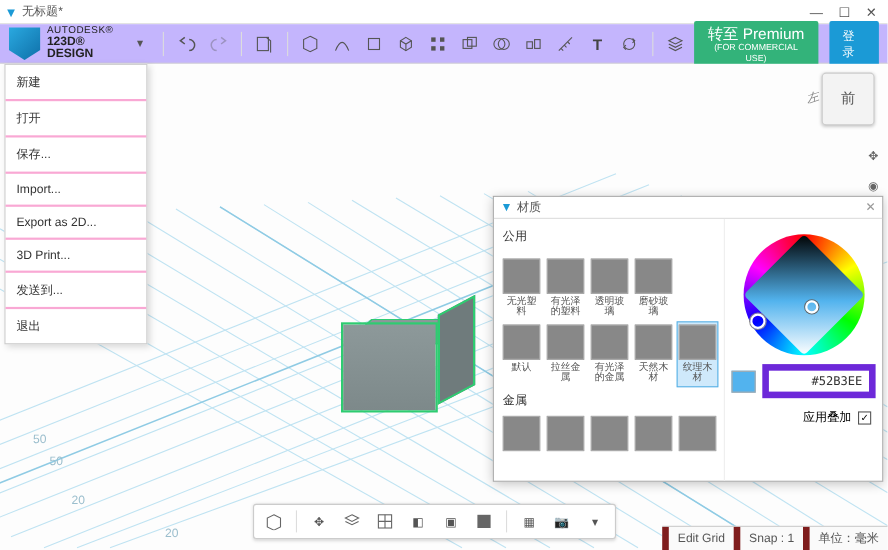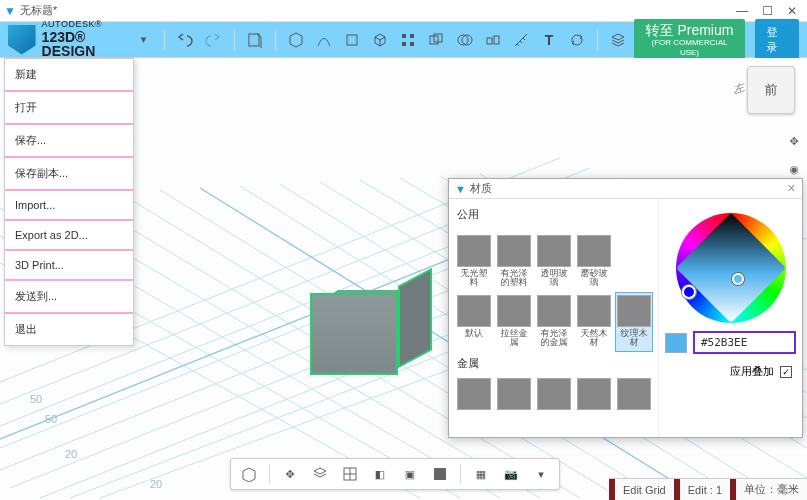--- a/index.html
+++ b/index.html
@@ -2,26 +2,26 @@
 <html><head>
 <meta charset="utf-8">
 <style>
 *{box-sizing:border-box;margin:0;padding:0;font-family:"Microsoft YaHei",Arial,sans-serif;font-size:11px;user-select:none}
 body{width:807px;height:500px;background:#fff;overflow:hidden;position:relative}
 .titlebar{height:22px;display:flex;align-items:center;padding:0 4px;background:#fff;border-bottom:1px solid #e0e0e0}
 .titlebar .logo{color:#1b9ad6;font-size:12px;margin-right:4px}
 .titlebar .title{color:#555}
 .winbtns{margin-left:auto;display:flex;gap:14px;padding-right:6px}
 .winbtns span{color:#555;font-size:12px}
-.toolbar{height:36px;display:flex;align-items:center;padding:0 8px;border-bottom:1px solid #d0d0d0;gap:4px;background:#7dd3fc}
+.toolbar{height:36px;display:flex;align-items:center;padding:0 8px;border-bottom:1px solid #d0d0d0;gap:4px;background:#c4b5fd}
 .brand{display:flex;align-items:center;gap:6px;padding-right:10px}
 .brand-ico{width:30px;height:30px;background:linear-gradient(135deg,#2aa9e0,#0e6fa8);clip-path:polygon(0 0,100% 0,100% 70%,50% 100%,0 70%)}
 .brand-txt{line-height:1.05}
 .brand-txt .a{font-size:9px;letter-spacing:.5px;color:#222}
-.brand-txt .b{font-size:14px;font-weight:bold;color:#222}
+.brand-txt .b{font-size:11px;font-weight:bold;color:#222}
 .tbtn{width:26px;height:26px;display:flex;align-items:center;justify-content:center;color:#444;border-radius:2px}
 .sep{width:1px;height:22px;background:#ddd;margin:0 4px}
 .premium{margin-left:auto;background:#33b37a;color:#fff;padding:3px 10px;text-align:center;line-height:1.2;border-radius:2px}
 .premium .p1{font-size:14px}
 .premium .p2{font-size:8px}
 .login{background:#1b9ad6;color:#fff;padding:6px 12px;margin-left:6px;border-radius:2px}
 .workspace{position:absolute;top:58px;left:0;right:0;bottom:0;background:#fdfdfd}
 
 .grid{position:absolute;inset:0}
 .grid svg{width:100%;height:100%}
@@ -70,21 +70,21 @@
 .t-m3{background:radial-gradient(circle at 38% 30%,#f2d9c8,#a36a49 55%,#3a1f10)}
 .t-m4{background:radial-gradient(circle at 38% 30%,#e6e6e6,#8a8a8a 55%,#222)}
 .t-m5{background:radial-gradient(circle at 38% 30%,#fff2a8,#cbb32a 55%,#5a4900)}
 .mp-right{flex:1;padding:6px;display:flex;flex-direction:column;align-items:center;gap:8px}
 .colorwheel{width:110px;height:110px;border-radius:50%;background:conic-gradient(red,#ff8000,yellow,#80ff00,lime,#00ff80,cyan,#0080ff,blue,#8000ff,magenta,#ff0080,red);position:relative;margin-top:8px}
 .colorwheel .inner{position:absolute;inset:16px;border-radius:4px;transform:rotate(45deg);background:linear-gradient(135deg,#000,#52b3ee 55%,#fff)}
 .colorwheel .ring{position:absolute;width:14px;height:14px;border:2px solid #fff;border-radius:50%;left:6px;top:72px;box-shadow:0 0 0 1px #888}
 .colorwheel .pick{position:absolute;width:12px;height:12px;border:2px solid #fff;border-radius:50%;left:56px;top:60px;box-shadow:0 0 0 1px #666}
 .hexrow{display:flex;gap:6px;align-items:center;width:100%}
 .hexrow .swc{width:22px;height:20px;background:#52b3ee;border:1px solid #aaa}
-.hexrow .hx{flex:1;border:2px solid #6d28d9;padding:3px 6px;text-align:left;color:#333;font-family:monospace}
+.hexrow .hx{flex:1;border:6px solid #6d28d9;padding:3px 6px;text-align:right;color:#333;font-family:monospace}
 .applyrow{display:flex;align-items:center;gap:6px;margin-top:2px;align-self:flex-end;padding-right:4px}
 .applyrow .cb{width:12px;height:12px;border:1px solid #555;display:flex;align-items:center;justify-content:center;font-size:9px}
 
 .btool{position:absolute;left:230px;bottom:10px;height:32px;background:#fff;border:1px solid #ccc;border-radius:3px;display:flex;align-items:center;padding:0 4px;gap:2px;box-shadow:0 1px 3px rgba(0,0,0,.15)}
 .btool .bb{width:28px;height:26px;display:flex;align-items:center;justify-content:center;color:#555;border:1px solid transparent}
 .status{position:absolute;right:0;bottom:0;height:22px;display:flex;align-items:center;border-top:1px solid #ccc;background:#fafafa}
 .status .cell{padding:0 8px;border-left:6px solid #7f1d1d;color:#555;height:100%;display:flex;align-items:center}
 svg{display:block}
 </style>
 </head>
@@ -248,21 +248,20 @@
     <div class="face top"></div>
     <div class="face side"></div>
     <div class="face front"></div>
   </div>
 </div>
 
 <div class="menu">
   <div class="mi">新建</div>
   <div class="mi">打开</div>
   <div class="mi">保存...</div>
-  <div class="mi">保存副本...</div>
   <div class="mi">Import...</div>
   <div class="mi">Export as 2D...</div>
   <div class="mi">3D Print...</div>
   <div class="mi">发送到...</div>
   <div class="mi">退出</div>
 </div>
 
 <div class="viewcube">
   <span class="lf">左</span>
   <span>前</span>
@@ -393,15 +392,15 @@
       </svg>
     </div>
   <div class="sep" style="height:20px"></div>
   <div class="bb">▦</div>
   <div class="bb">📷</div>
   <div class="bb">▾</div>
 </div>
 
 <div class="status">
   <div class="cell">Edit Grid</div>
-  <div class="cell"><span>Edit :</span>&nbsp;<span>1</span></div>
+  <div class="cell"><span>Snap :</span>&nbsp;<span>1</span></div>
   <div class="cell">单位：毫米</div>
 </div>
 
 </body></html>

